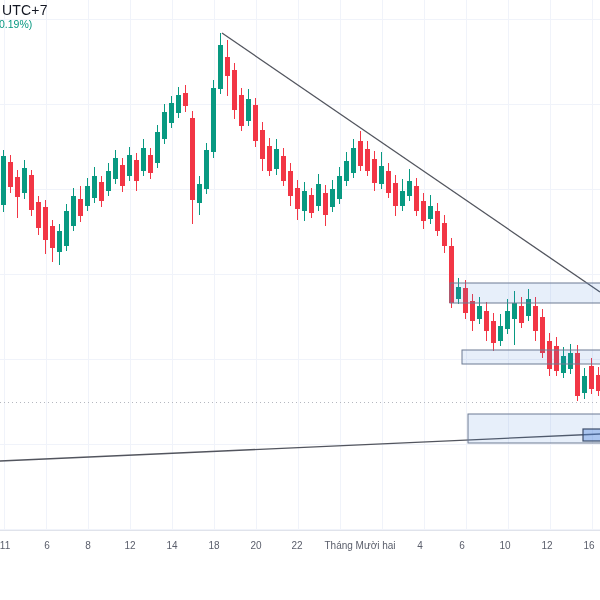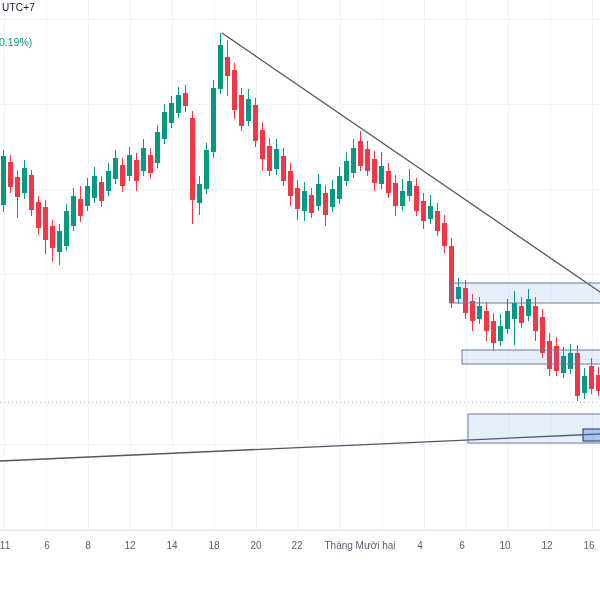--- a/index.html
+++ b/index.html
@@ -1,21 +1,21 @@
 <!DOCTYPE html>
 <html><head>
 <meta charset="utf-8">
 <style>
   html,body{margin:0;padding:0;background:#ffffff;}
   .stage{position:relative;width:600px;height:600px;background:#ffffff;overflow:hidden;
          font-family:"Liberation Sans", sans-serif;}
   #chart-svg{position:absolute;left:0;top:0;}
   .legend{position:absolute;left:0;top:2px;z-index:5;pointer-events:none;}
-  .legend-line1{font-size:10px;color:#131722;margin-left:2px;letter-spacing:.2px;}
-  .legend-line2{font-size:10.5px;margin-top:23px;margin-left:-1px;}
+  .legend-line1{font-size:14px;color:#131722;margin-left:2px;letter-spacing:.2px;}
+  .legend-line2{font-size:10.5px;margin-top:0;margin-left:-1px;}
 </style>
 </head>
 <body>
 
 <div class="stage" style="background: rgb(255, 255, 255);">
   <svg id="chart-svg" width="600" height="600" viewBox="0 0 600 600">
       <g shape-rendering="crispEdges">
         <line x1="0" y1="19" x2="600" y2="19" stroke="#f0f3fa" stroke-width="1"></line>
         <line x1="0" y1="104" x2="600" y2="104" stroke="#f0f3fa" stroke-width="1"></line>
         <line x1="0" y1="189" x2="600" y2="189" stroke="#f0f3fa" stroke-width="1"></line>

